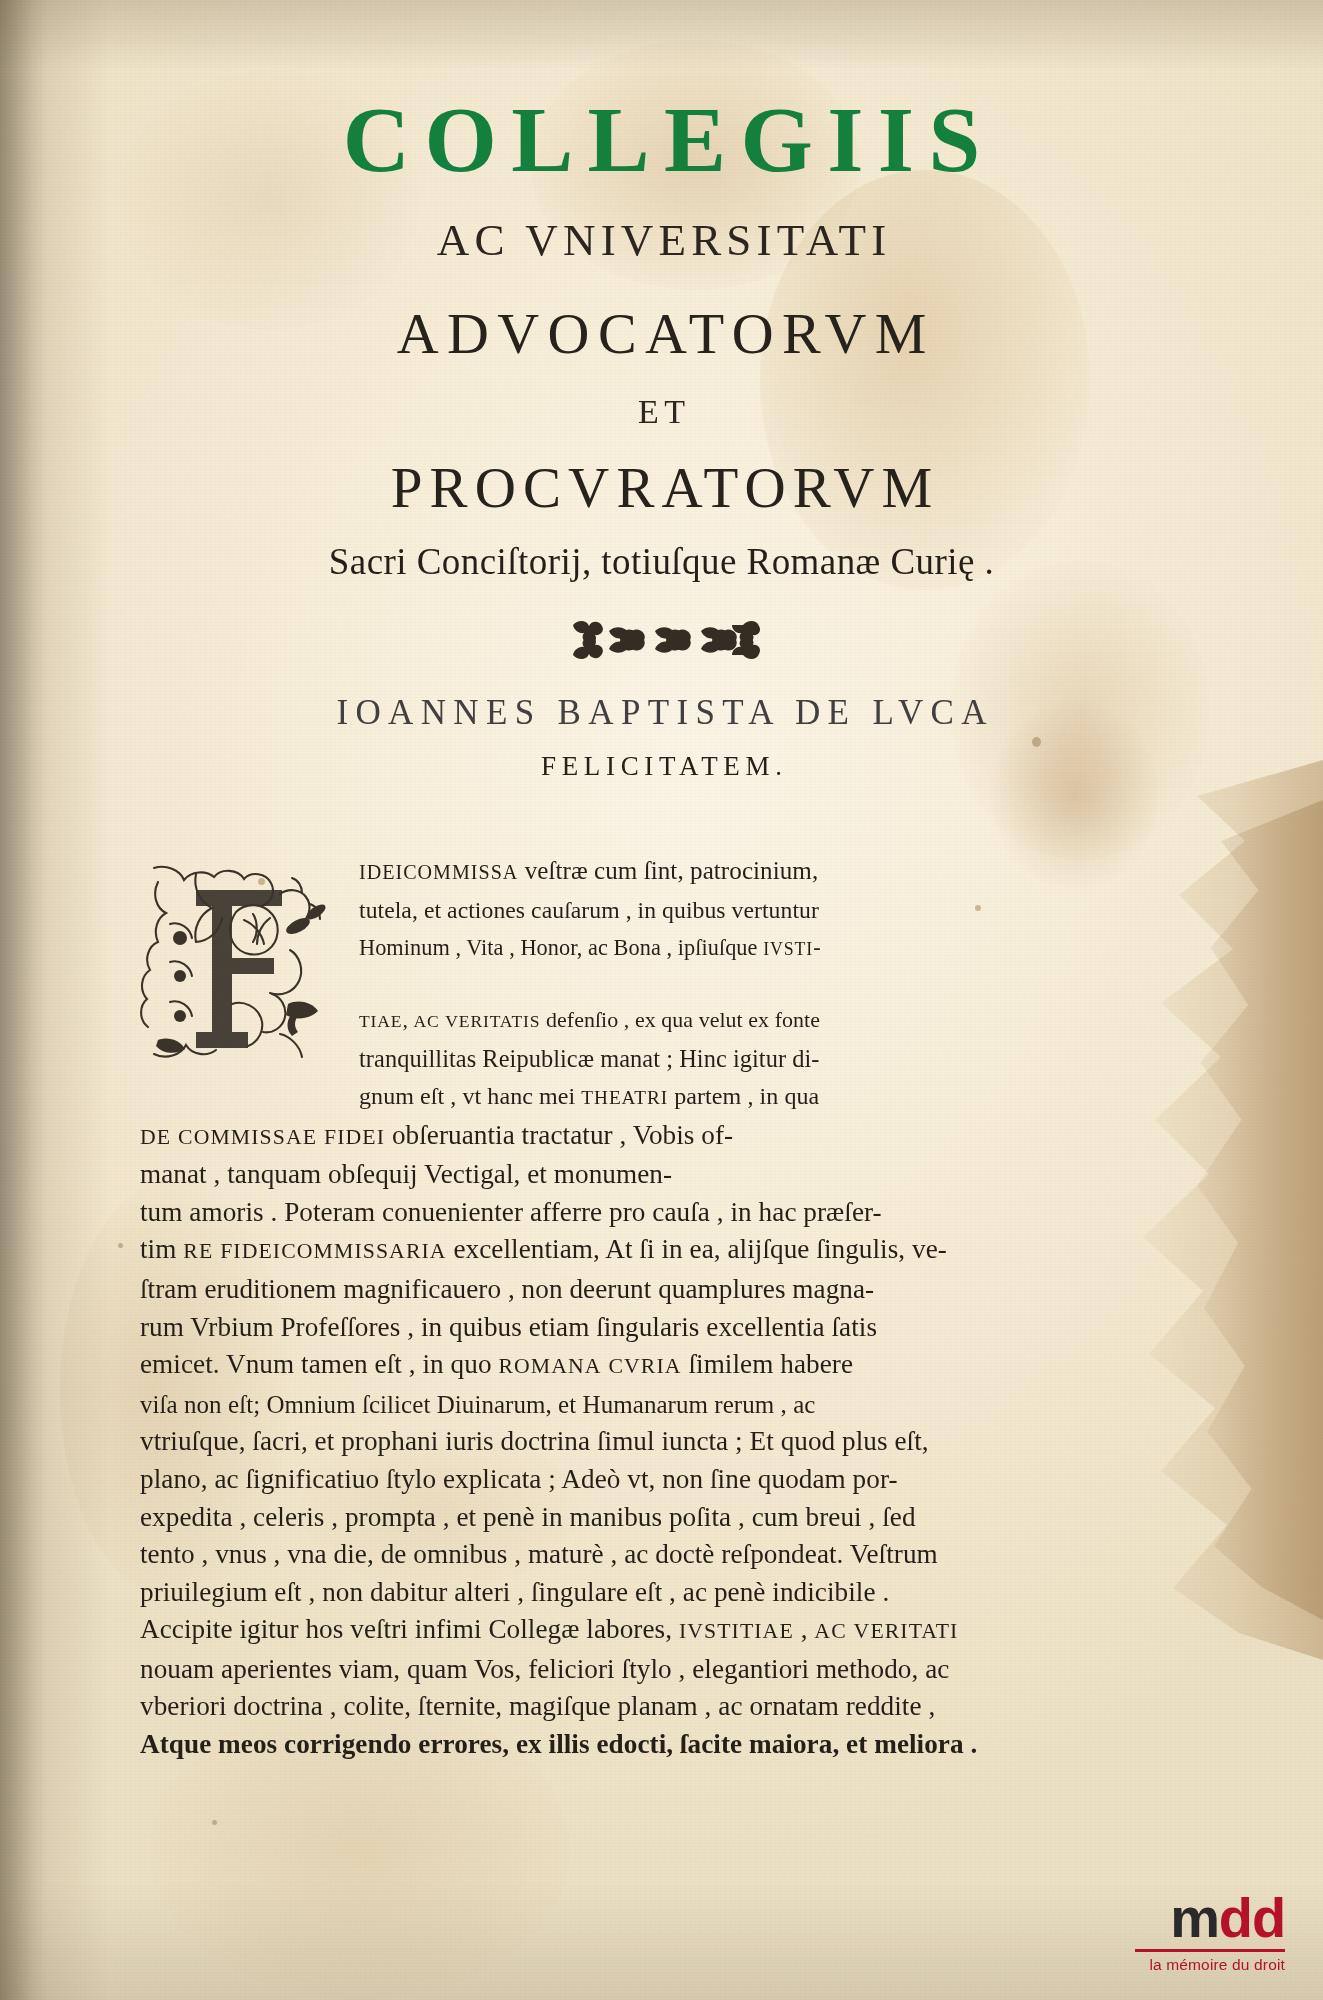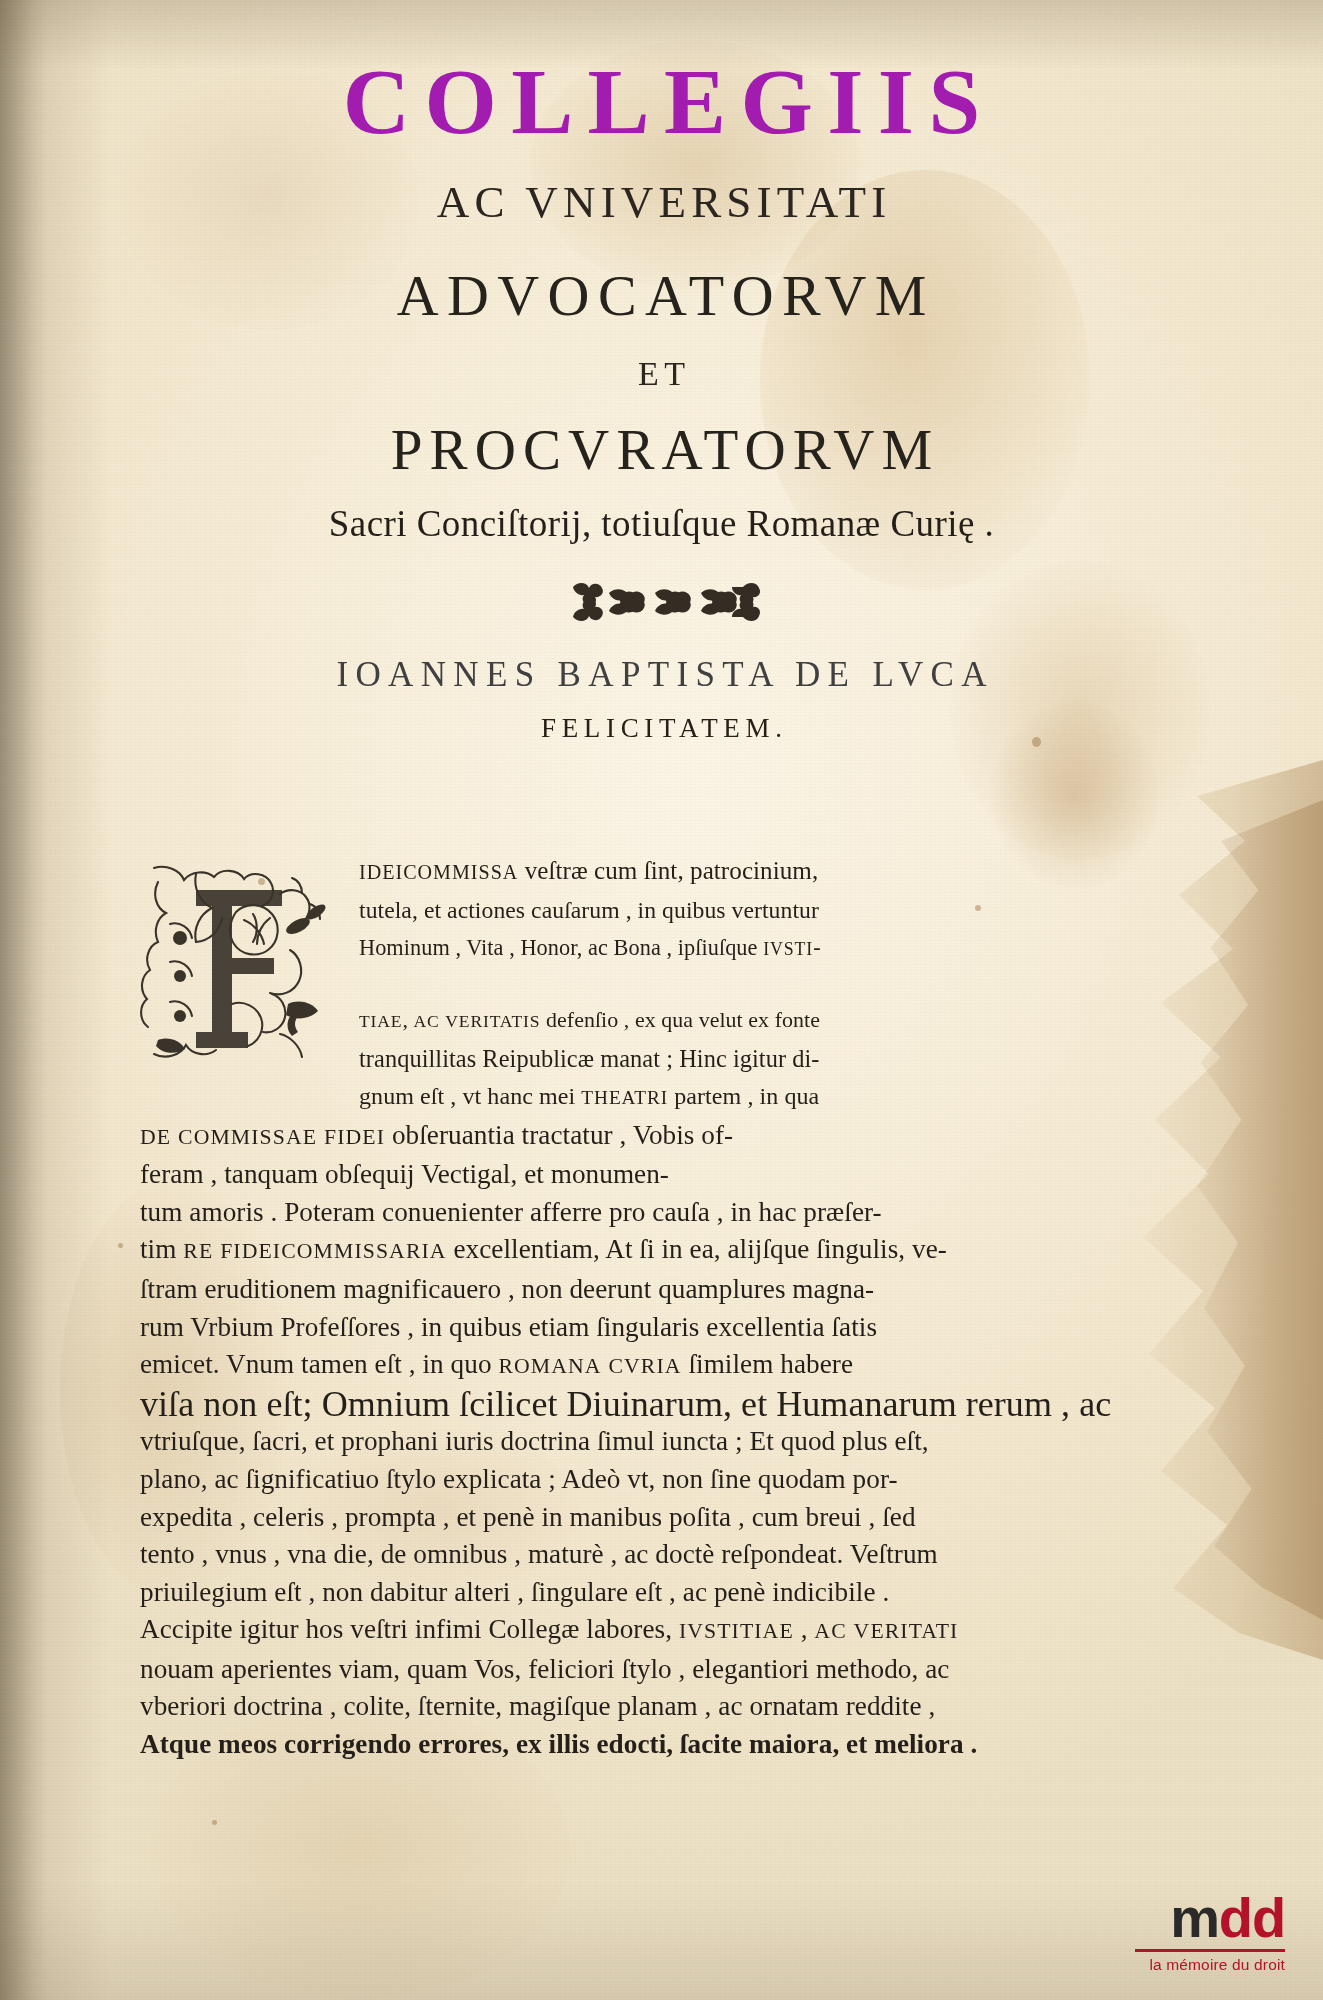--- a/index.html
+++ b/index.html
@@ -52,21 +52,21 @@
       background:radial-gradient(ellipse at 50% 50%, rgba(190,154,102,.14), rgba(255,255,255,0) 78%);}
   .s8{left:120px;top:70px;width:300px;height:260px;
       background:radial-gradient(ellipse at 50% 50%, rgba(182,152,108,.16), rgba(255,255,255,0) 76%);}
   .spk{position:absolute;border-radius:50%;background:rgba(140,104,58,.42);}
   
   #content{position:absolute;left:0;top:0;width:100%;height:100%;}
   .tblock{text-align:center;}
   .t-main{
     font-family:"Liberation Serif","DejaVu Serif",serif;
     font-size:93px;font-weight:700;letter-spacing:.155em;
-    line-height:1;color:#a21caf;margin:0;padding-top:55px;
+    line-height:1;color:#15803d;margin:0;padding-top:93px;
     text-indent:.155em;
   }
   .t-l2{font-size:45px;font-weight:400;letter-spacing:.115em;margin-top:28px;text-indent:.115em;color:#2b2620;}
   .t-l3{font-size:58px;font-weight:400;letter-spacing:.145em;margin-top:34px;text-indent:.145em;color:#26221c;}
   .t-l4{font-size:34px;font-weight:400;letter-spacing:.16em;margin-top:26px;text-indent:.16em;color:#2b2620;}
   .t-l5{font-size:57px;font-weight:400;letter-spacing:.125em;margin-top:24px;text-indent:.125em;color:#26221c;}
   .t-sub{font-size:37px;letter-spacing:.012em;margin-top:20px;color:#241f19;}
   .ornament{margin-top:34px;height:46px;display:flex;align-items:center;justify-content:center;}
   .t-author{font-size:35px;letter-spacing:.21em;margin-top:30px;text-indent:.21em;color:#404040;}
   .t-fel{font-size:27px;letter-spacing:.21em;margin-top:18px;text-indent:.21em;color:#262118;}
@@ -186,27 +186,27 @@
       </div>
 
       <div class="lines">
         <span class="w" style="display: block; white-space: nowrap; margin-left: 0px; width: 681px; font-size: 25.1px;"><span style="font-size:.80em;letter-spacing:.05em">IDEICOMMISSA</span> veſtræ cum ſint, patrocinium,</span>
         <span class="w" style="display: block; white-space: nowrap; margin-left: 0px; width: 681px; font-size: 23.7px;">tutela, et actiones cauſarum , in quibus vertuntur</span>
         <span class="w" style="display: block; white-space: nowrap; margin-left: 0px; width: 681px; font-size: 22.3px;">Hominum , Vita , Honor, ac Bona , ipſiuſque <span style="font-size:.80em;letter-spacing:.05em">IVSTI</span>-</span>
         <span class="w" style="display: block; white-space: nowrap; margin-left: 0px; width: 681px; font-size: 21.95px; margin-top: 32px;"><span style="font-size:.80em;letter-spacing:.05em">TIAE</span>, <span style="font-size:.80em;letter-spacing:.05em">AC</span> <span style="font-size:.80em;letter-spacing:.05em">VERITATIS</span> defenſio , ex qua velut ex fonte</span>
         <span class="w" style="display: block; white-space: nowrap; margin-left: 0px; width: 681px; font-size: 24.4px;">tranquillitas Reipublicæ manat ; Hinc igitur di-</span>
         <span class="w" style="display: block; white-space: nowrap; margin-left: 0px; width: 681px; font-size: 24.05px;">gnum eſt , vt hanc mei <span style="font-size:.80em;letter-spacing:.05em">THEATRI</span> partem , in qua</span>
         <span class="w" style="display: block; white-space: nowrap; margin-left: 0px; width: 681px; font-size: 27.2px;"><span style="font-size:.80em;letter-spacing:.05em">DE</span> <span style="font-size:.80em;letter-spacing:.05em">COMMISSAE</span> <span style="font-size:.80em;letter-spacing:.05em">FIDEI</span> obſeruantia tractatur , Vobis of-</span>
-        <span class="w" style="display: block; white-space: nowrap; margin-left: 0px; width: 681px; font-size: 27.2px;">feram , tanquam obſequij Vectigal, et monumen-</span>
+        <span class="w" style="display: block; white-space: nowrap; margin-left: 0px; width: 681px; font-size: 27.2px;">manat , tanquam obſequij Vectigal, et monumen-</span>
         <span class="w" style="display: block; white-space: nowrap; width: 900px; font-size: 27.2px;">tum amoris . Poteram conuenienter afferre pro cauſa , in hac præſer-</span>
         <span class="w" style="display: block; white-space: nowrap; width: 900px; font-size: 27.2px;">tim <span style="font-size:.80em;letter-spacing:.05em">RE</span> <span style="font-size:.80em;letter-spacing:.05em">FIDEICOMMISSARIA</span> excellentiam, At ſi in ea, alijſque ſingulis, ve-</span>
         <span class="w" style="display: block; white-space: nowrap; width: 900px; font-size: 27.2px;">ſtram eruditionem magnificauero , non deerunt quamplures magna-</span>
         <span class="w" style="display: block; white-space: nowrap; width: 900px; font-size: 27.2px;">rum Vrbium Profeſſores , in quibus etiam ſingularis excellentia ſatis</span>
         <span class="w" style="display: block; white-space: nowrap; width: 900px; font-size: 27.2px;">emicet. Vnum tamen eſt , in quo <span style="font-size:.80em;letter-spacing:.05em">ROMANA</span> <span style="font-size:.80em;letter-spacing:.05em">CVRIA</span> ſimilem habere</span>
-        <span class="w" style="display: block; white-space: nowrap; width: 900px; font-size: 36px;">viſa non eſt; Omnium ſcilicet Diuinarum, et Humanarum rerum , ac</span>
+        <span class="w" style="display: block; white-space: nowrap; width: 900px; font-size: 25px;">viſa non eſt; Omnium ſcilicet Diuinarum, et Humanarum rerum , ac</span>
         <span class="w" style="display: block; white-space: nowrap; width: 900px; font-size: 27.2px;">vtriuſque, ſacri, et prophani iuris doctrina ſimul iuncta ; Et quod plus eſt,</span>
         <span class="w" style="display: block; white-space: nowrap; width: 900px; font-size: 27.2px;">plano, ac ſignificatiuo ſtylo explicata ; Adeò vt, non ſine quodam por-</span>
         <span class="w" style="display: block; white-space: nowrap; width: 900px; font-size: 27.2px;">expedita , celeris , prompta , et penè in manibus poſita , cum breui , ſed</span>
         <span class="w" style="display: block; white-space: nowrap; width: 900px; font-size: 27.2px;">tento , vnus , vna die, de omnibus , maturè , ac doctè reſpondeat. Veſtrum</span>
         <span class="w" style="display: block; white-space: nowrap; width: 900px; font-size: 27.2px;">priuilegium eſt , non dabitur alteri , ſingulare eſt , ac penè indicibile .</span>
         <span class="w" style="display: block; white-space: nowrap; width: 900px; font-size: 27.2px;">Accipite igitur hos veſtri infimi Collegæ labores, <span style="font-size:.80em;letter-spacing:.05em">IVSTITIAE</span> , <span style="font-size:.80em;letter-spacing:.05em">AC</span> <span style="font-size:.80em;letter-spacing:.05em">VERITATI</span></span>
         <span class="w" style="display: block; white-space: nowrap; width: 900px; font-size: 27.2px;">nouam aperientes viam, quam Vos, feliciori ſtylo , elegantiori methodo, ac</span>
         <span class="w" style="display: block; white-space: nowrap; width: 900px; font-size: 27.2px;">vberiori doctrina , colite, ſternite, magiſque planam , ac ornatam reddite ,</span>
         <span class="w" style="display: block; white-space: nowrap; width: 900px; font-size: 27.2px; font-weight: bold;">Atque meos corrigendo errores, ex illis edocti, ſacite maiora, et meliora .</span>
       </div>

